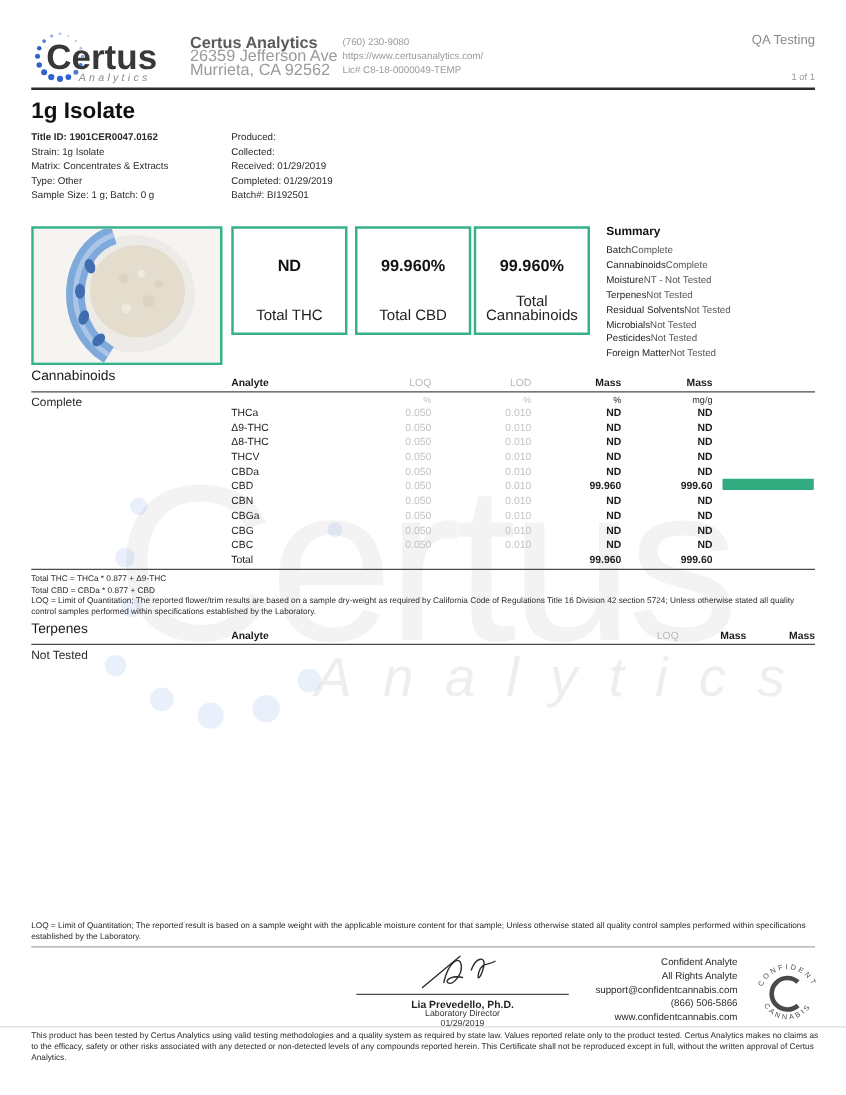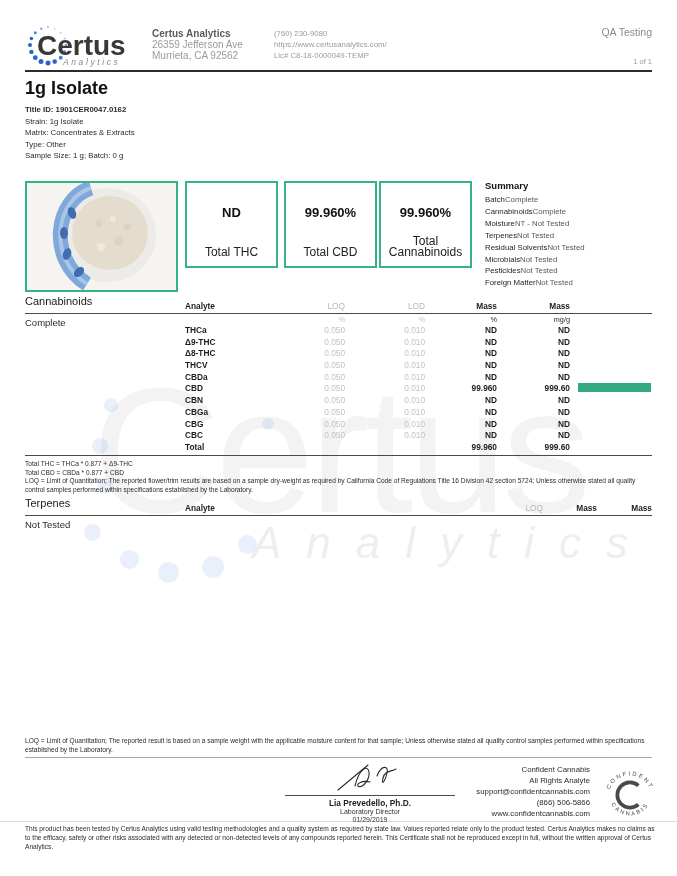--- a/index.html
+++ b/index.html
@@ -14,21 +14,21 @@
   .wm-certus { left:92px; top:348px; font-size:178px; letter-spacing:-5px;
     color:rgba(90,90,90,0.07); white-space:nowrap; z-index:0; }
   .wm-analytics { left:252px; top:518px; font-size:44px; font-style:italic;
     letter-spacing:25px; color:rgba(90,90,90,0.10); white-space:nowrap; z-index:0; }
   .wm-dot { border-radius:50%; background:rgba(85,135,225,0.13); z-index:0; }
 
   .z { z-index:2; }
 
   
   .hdr-rule { left:25px; right:25px; top:70px; border-top:2px solid #2c2c2c; }
-  .company { left:152px; top:28px; font-size:10px; line-height:11px; color:#9a9a9a; }
+  .company { left:152px; top:28px; font-size:13px; line-height:11px; color:#9a9a9a; }
   .company .co-name { font-weight:bold; color:#5b5b5b; }
   .contact { left:258px; top:28px; font-size:7.8px; line-height:11px; color:#9a9a9a;margin-left:16px; }
   .qa { right:25px; top:26px; font-size:10.5px; color:#8a8a8a; }
   .pageno { right:25px; top:57px; font-size:7.5px; color:#9a9a9a; }
 
   
   .title { left:25px; top:78px; font-size:18px; font-weight:bold; color:#111; }
   .scol { top:104px; font-size:7.8px; line-height:11.6px; color:#2a2a2a; }
   .scol1 { left:25px; } .scol2 { left:185px; }
   .sid { font-weight:bold; }
@@ -59,21 +59,21 @@
   .col-lod { left:360px; width:65px; }
   .col-m1 { left:437px; width:60px; }
   .col-m2 { left:510px; width:60px; }
   .hrule { left:25px; right:25px; border-top:1.5px solid #4a4a4a; }
   .units { font-size:7.3px; }
   .u-gray { color:#c3c3c3; } .u-dark { color:#2a2a2a; }
 
   .rows { left:0; top:325px; width:677px; }
   .trow { position:relative; height:11.7px; font-size:8.3px; }
   .trow span { position:absolute; top:0; }
-  .c-an { left:185px; font-weight:bold; color:#1c1c1c; }
+  .c-an { left:185px; font-weight:normal; color:#1c1c1c; }
   .c-loq { left:280px; width:65px; text-align:right; color:#c3c3c3; }
   .c-lod { left:360px; width:65px; text-align:right; color:#c3c3c3; }
   .c-m1 { left:437px; width:60px; text-align:right; font-weight:bold; color:#1c1c1c; }
   .c-m2 { left:510px; width:60px; text-align:right; font-weight:bold; color:#1c1c1c; }
   .cbd-bar { left:578px; top:1px; width:73px; height:9px; background:#33ab80; }
 
   .fnotes { left:25px; top:460px; width:628px; font-size:6.6px; line-height:8.7px; color:#2b2b2b; }
 
   
   .t-loq { left:478px; width:65px; }
@@ -154,20 +154,27 @@
   <div class="abs z title">1g Isolate</div>
 
   <div class="abs z scol scol1">
     <div class="sid">Title ID: 1901CER0047.0162</div>
     <div>Strain: 1g Isolate</div>
     <div>Matrix: Concentrates &amp; Extracts</div>
     <div>Type: Other</div>
     <div>Sample Size: 1 g; Batch: 0 g</div>
   </div>
 
+  <div class="abs z scol scol2">
+    <div>Produced:</div>
+    <div>Collected:</div>
+    <div>Received: 01/29/2019</div>
+    <div>Completed: 01/29/2019</div>
+    <div>Batch#: BI192501</div>
+  </div>
 
   <div class="abs z gbox photo-box">
     <svg width="149" height="107" viewBox="0 0 149 107">
       <rect width="149" height="107" fill="#f6f4f1"></rect>
       <ellipse cx="80" cy="52" rx="49" ry="47" fill="#ecebe7"></ellipse>
       <ellipse cx="83" cy="50" rx="38" ry="37" fill="#e4ddce"></ellipse>
       <circle cx="72" cy="40" r="4" fill="#dcd4c2"></circle>
         <circle cx="92" cy="58" r="5" fill="#dcd4c2"></circle>
       <circle cx="86" cy="36" r="3" fill="#efe9dc"></circle>
         <circle cx="74" cy="64" r="4" fill="#efe9dc"></circle>
@@ -351,21 +358,21 @@
         <path d="M 42,17 C 46,6 54,6 52,14 C 50,23 46,27 48,19 C 50,11 56,13 61,10"></path>
       </g>
     </svg>
   </div>
   <div class="abs z sig-line"></div>
   <div class="abs z sig-name">Lia Prevedello, Ph.D.</div>
   <div class="abs z sig-title">Laboratory Director</div>
   <div class="abs z sig-date">01/29/2019</div>
 
   <div class="abs z confident">
-    <div>Confident Cannabis</div>
+    <div>Confident Analyte</div>
     <div>All Rights Analyte</div>
     <div>support@confidentcannabis.com</div>
     <div>(866) 506-5866</div>
     <div>www.confidentcannabis.com</div>
   </div>
 
   <div class="abs z cc-logo">
     <svg width="56" height="56" viewBox="0 0 60 60">
       <defs>
         <path id="arcTop" d="M 7,32 A 23,23 0 0 1 53,32"></path>

